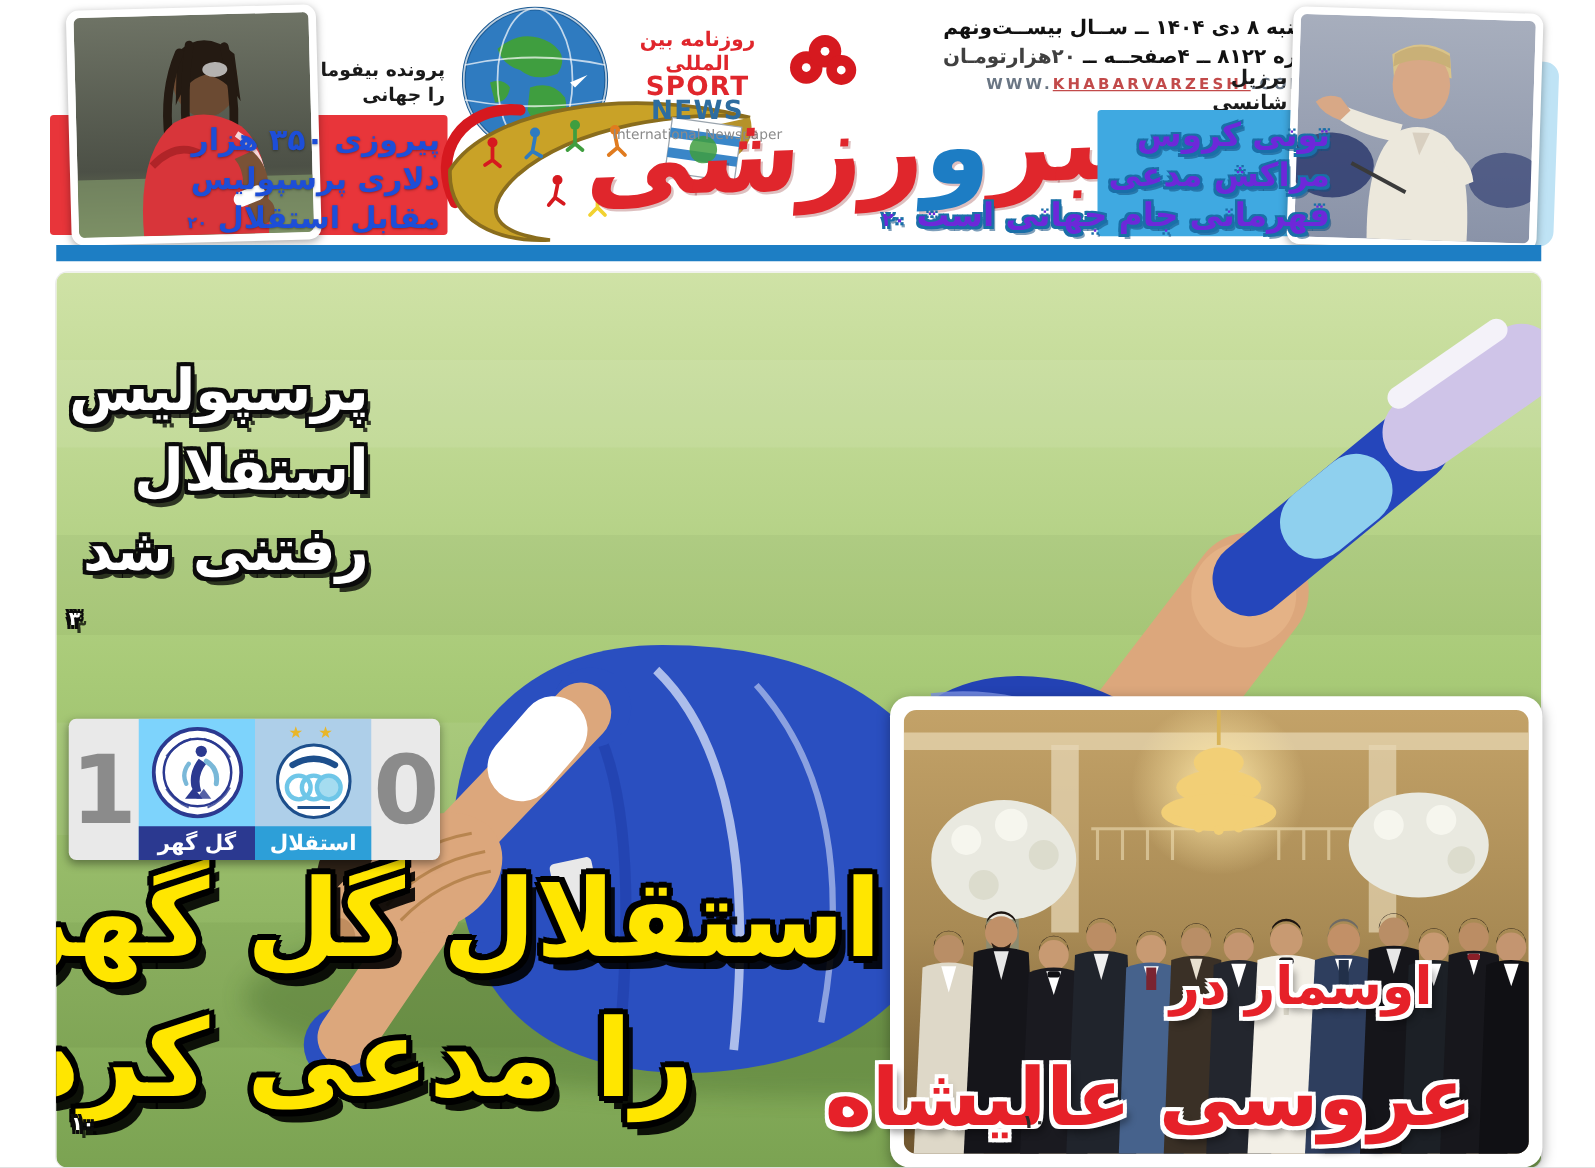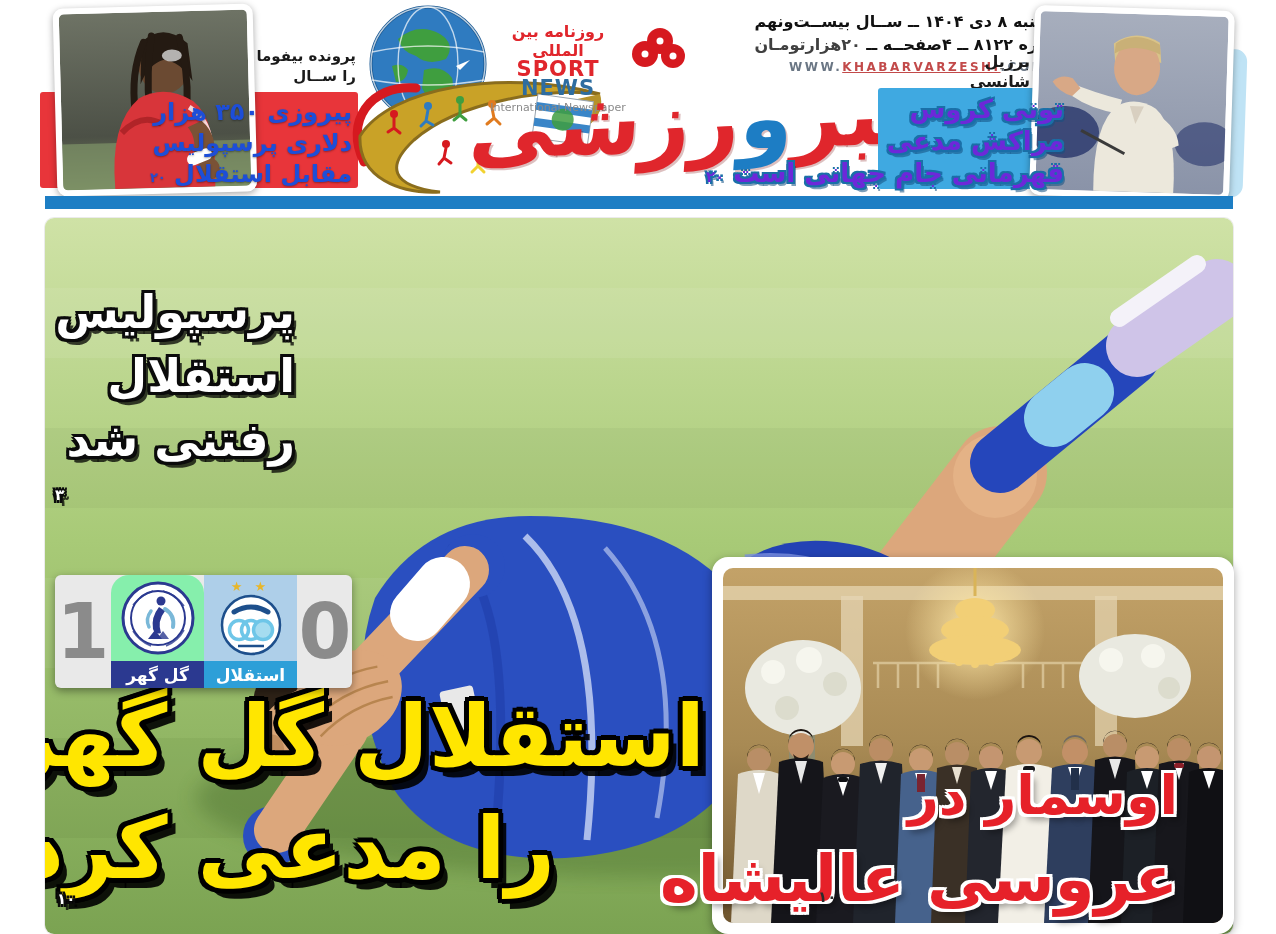--- a/index.html
+++ b/index.html
@@ -134,21 +134,21 @@
       <path d="M 128 96 Q 146 108 148 130" stroke="#ffffff" stroke-width="5" fill="none" opacity="0.8"></path>
 
       <path d="M 140 110 Q 158 126 150 156 L 130 150 Q 136 128 126 116 Z" fill="#7a5236"></path>
       <circle cx="146" cy="158" r="11" fill="#7a5236"></circle>
       <rect x="124" y="140" width="26" height="12" rx="6" fill="#ffffff" transform="rotate(-20 137 146)"></rect>
     </svg>
   </div>
 
   <div class="abs rtl kicker" style="left:252px;top:46px;width:104px;">
     <div>پرونده بیفوما</div>
-    <div>را ســال</div>
+    <div>را جهانی</div>
   </div>
 
   <div class="abs rtl band-headline nowrap" style="left:110px;top:97px;width:242px;font-size:24px;line-height:31px;">
     <div>پیروزی ۳۵۰ هزار</div>
     <div>دلاری پرسپولیس</div>
     <div>
       <span>مقابل استقلال</span>
       <span class="pref">۲۰</span>
     </div>
   </div>
@@ -339,21 +339,21 @@
     <div class="abs outline-black pageref" style="left:10px;top:268px;">۳</div>
 
     
     <div class="abs rtl outline-black-strong nowrap" style="left:20px;top:468px;width:640px;font-size:86px;text-align:center;">استقلال گل گهر</div>
     <div class="abs rtl outline-black-strong nowrap" style="left:10px;top:580px;width:500px;font-size:86px;text-align:center;">را مدعی کرد</div>
     <div class="abs outline-black pageref" style="left:12px;top:672px;">۱۰</div>
   </div>
 
   <div class="abs scorebox" style="left:55px;top:575px;width:297px;height:113px;">
     <div class="num">1</div>
-    <div class="teamcell" style="background:#86efac;border-radius:18px;">
+    <div class="teamcell" style="background:#7dd3fc;">
       <div class="logo-area">
         <svg width="74" height="74" viewBox="0 0 74 74">
           <circle cx="37" cy="37" r="35" fill="#ffffff" stroke="#2b3990" stroke-width="3"></circle>
           <circle cx="37" cy="37" r="27" fill="none" stroke="#2b3990" stroke-width="2"></circle>
           <g stroke="#2b3990" fill="none" stroke-width="1.6" opacity="0.8">
             <path d="M 12 24 Q 20 14 32 10 M 42 10 Q 56 14 63 25 M 12 50 Q 18 60 30 65 M 45 65 Q 57 60 63 49"></path>
           </g>
 
           <circle cx="40" cy="20" r="4.5" fill="#2b3990"></circle>
           <path d="M 38 26 Q 30 36 32 48 Q 34 54 40 52 Q 36 40 44 30 Z" fill="#2b3990"></path>
@@ -521,17 +521,17 @@
         <g transform="translate(486,190)">
             <circle r="12" fill="#c49570"></circle>
             <path d="M -12 -3 A 12 12 0 0 1 12 -3 L 10 -10 A 12 12 0 0 0 -10 -10 Z" fill="#241a12"></path>
             <path d="M -20 14 Q 0 6 20 14 L 26 165 L -26 165 Z" fill="#101014"></path>
             <path d="M -6 13 L 0 31 L 6 13 Z" fill="#ffffff"></path>
           </g>
       </g>
     </svg>
   </div>
 
-  <div class="abs rtl nowrap outline-white-red" style="left:900px;top:764px;width:278px;font-size:54px;">اوسمار در</div>
+  <div class="abs rtl nowrap outline-white-red" style="left:868px;top:764px;width:278px;font-size:42px;">اوسمار در</div>
   <div class="abs rtl nowrap outline-white-red" style="left:828px;top:842px;width:350px;font-size:64px;text-align:right;">عروسی عالیشاه</div>
   <div class="abs pageref" style="left:818px;top:888px;color:#2c2c2c;">۱۰</div>
 
 </div>
 
 </body></html>

